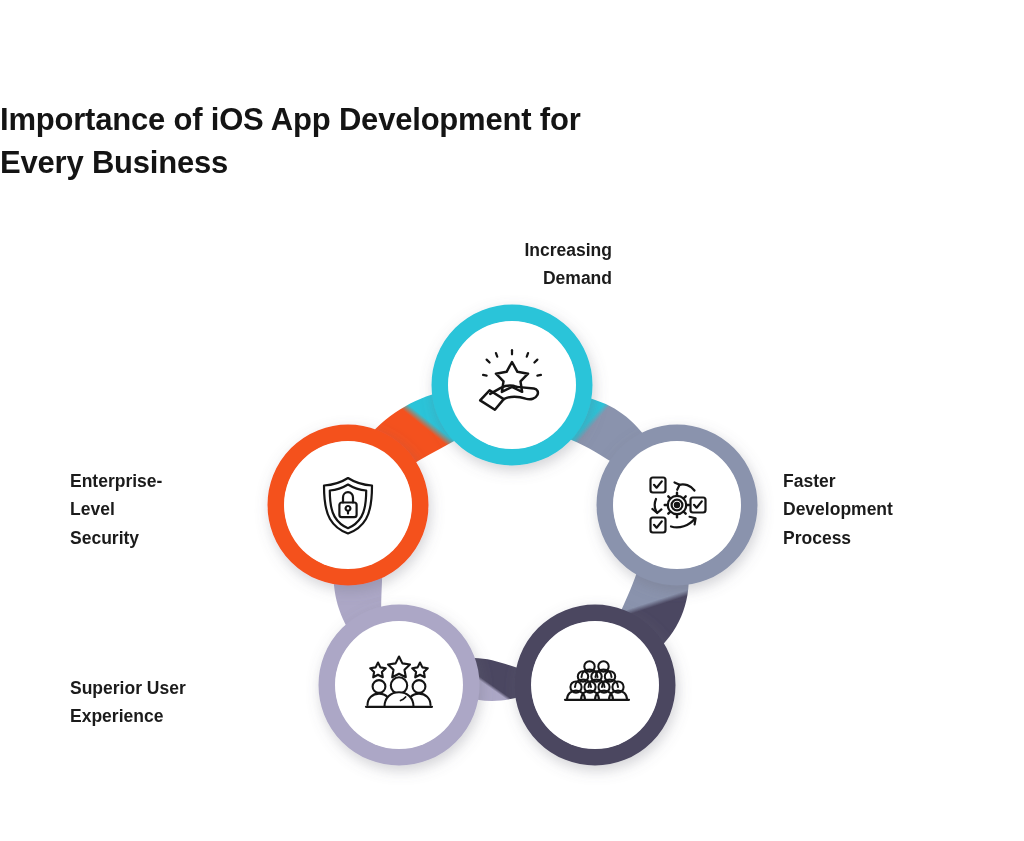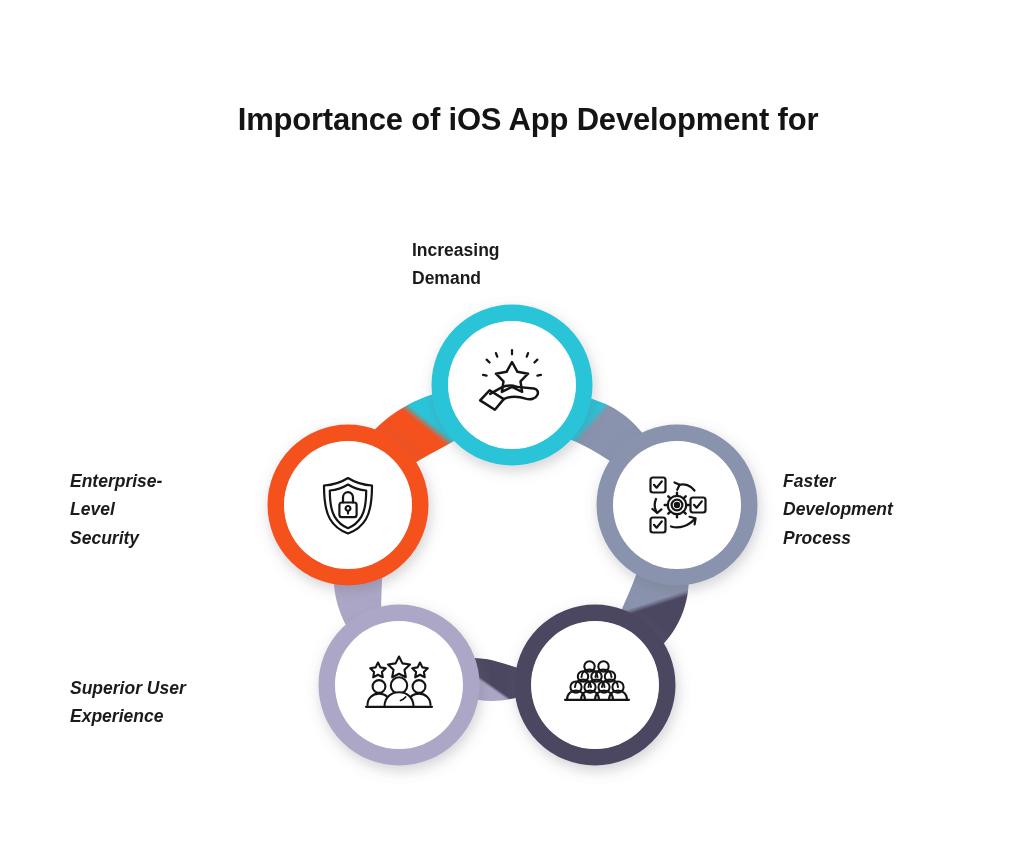--- a/index.html
+++ b/index.html
@@ -9,58 +9,57 @@
     font-family:"Liberation Sans","DejaVu Sans",sans-serif;
     color:#1b1b1b;
     overflow:hidden;
     position:relative;
   }
   #stage{position:relative;width:1024px;height:841px;}
 
   .title{
     position:absolute;
     left:0;right:0;top:78px;
-    text-align:center;
     font-size:31px;
     font-weight:bold;
     line-height:1.38;
     letter-spacing:-0.2px;
     color:#141414;
-    padding-left:32px;
   }
   .title .ln{display:block;}
 
   
   .lbl{
     position:absolute;
     font-size:17.5px;
     font-weight:bold;
     line-height:1.62;
     color:#1b1b1b;
     white-space:pre-line;
   }
-  .lbl.center{text-align:left;}
-  .lbl.left{text-align:left;font-style:italic;}
+  .lbl.center{text-align:right;}
+  .lbl.left{text-align:left;}
 
   #lbl-increasing-demand{ left:412px; top:236px; width:200px; }
   #lbl-enterprise-security{ left:70px; top:467px; width:210px; }
   #lbl-faster-development{ left:783px; top:467px; width:215px; }
   #lbl-superior-ux{ left:70px; top:674px; width:225px; }
   #lbl-tech-savvy{ left:783px; top:674px; width:215px; }
 
   #wheel{position:absolute;left:232px;top:280px;width:560px;height:520px;}
   svg{display:block;overflow:visible;}
 </style>
 </head>
 <body>
 
 <div id="stage">
 
   <h1 class="title">
     <span class="ln">Importance of iOS App Development for</span>
+    <span class="ln">Every Business</span>
   </h1>
 
   <div class="lbl center" id="lbl-increasing-demand">Increasing
 Demand</div>
 
   <div class="lbl left" id="lbl-enterprise-security">Enterprise-
 Level
 Security</div>
 
   <div class="lbl left" id="lbl-superior-ux">Superior User

